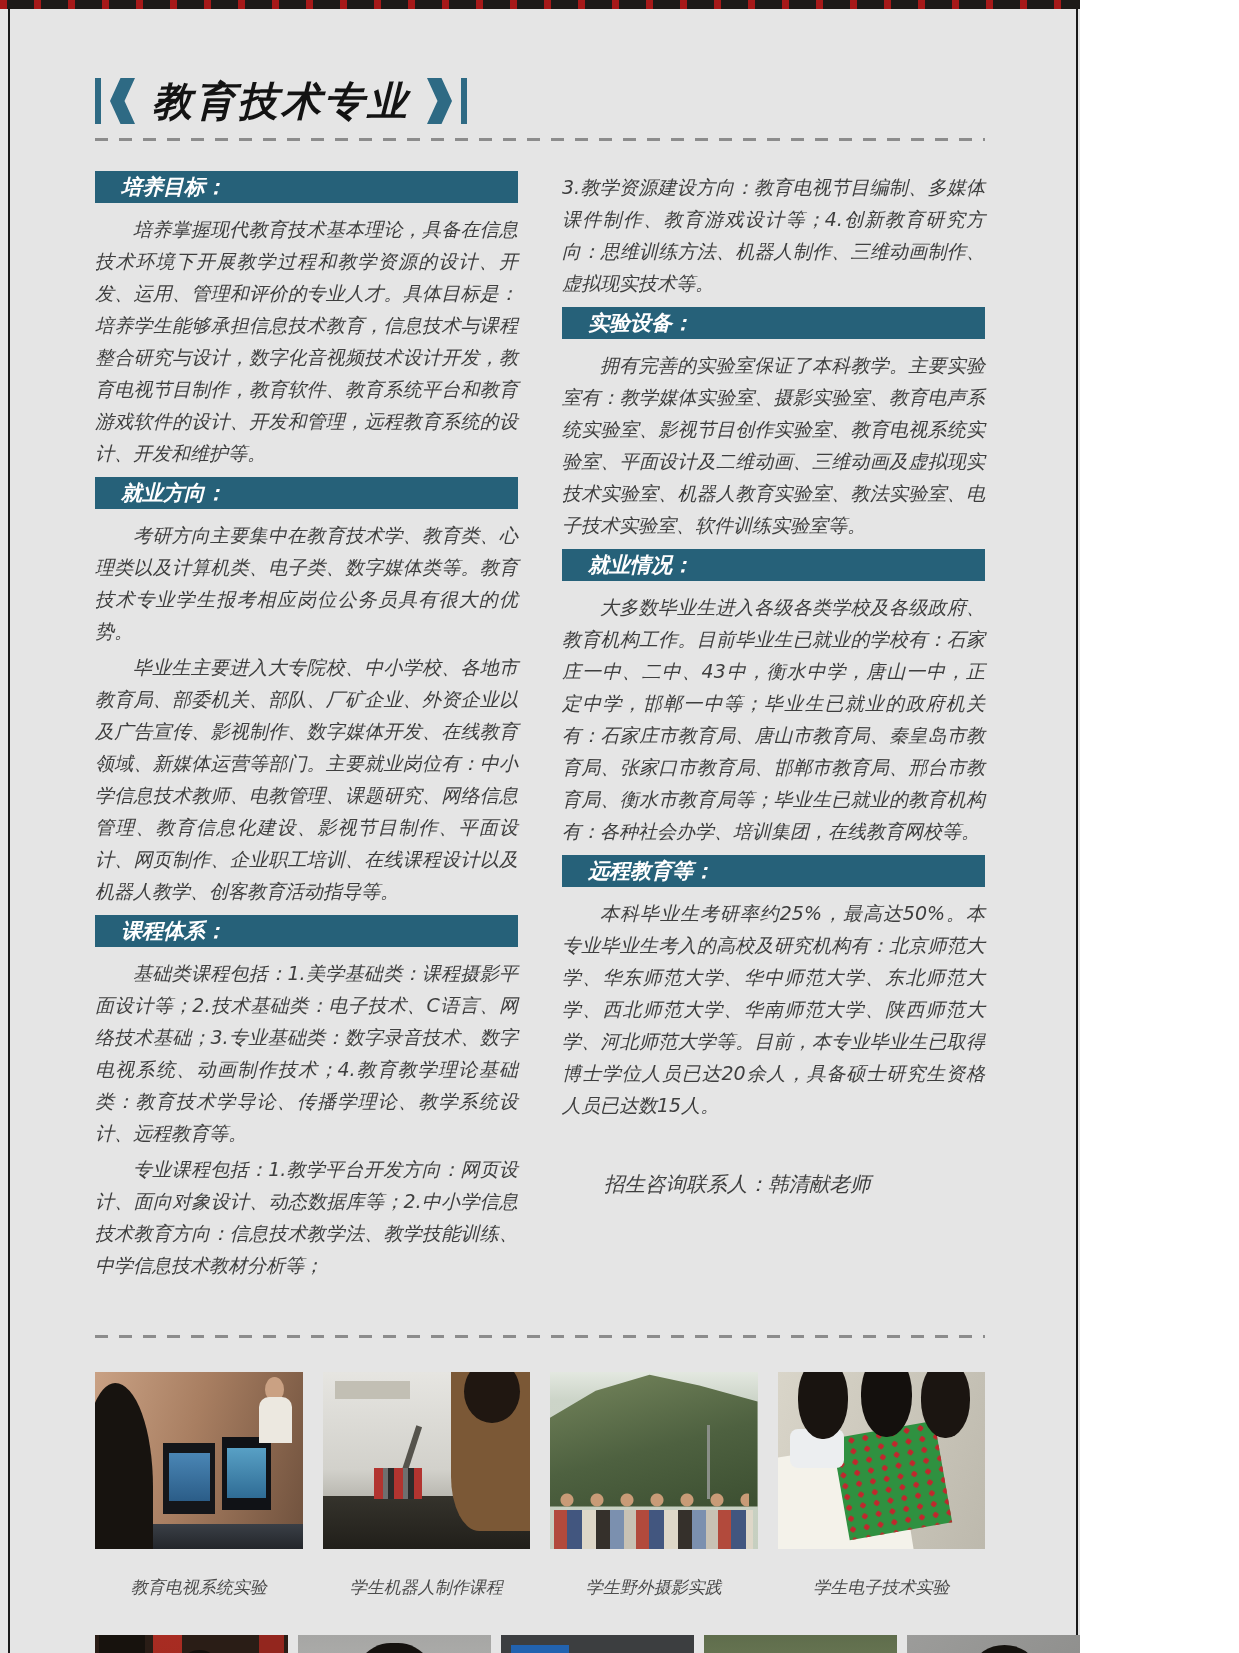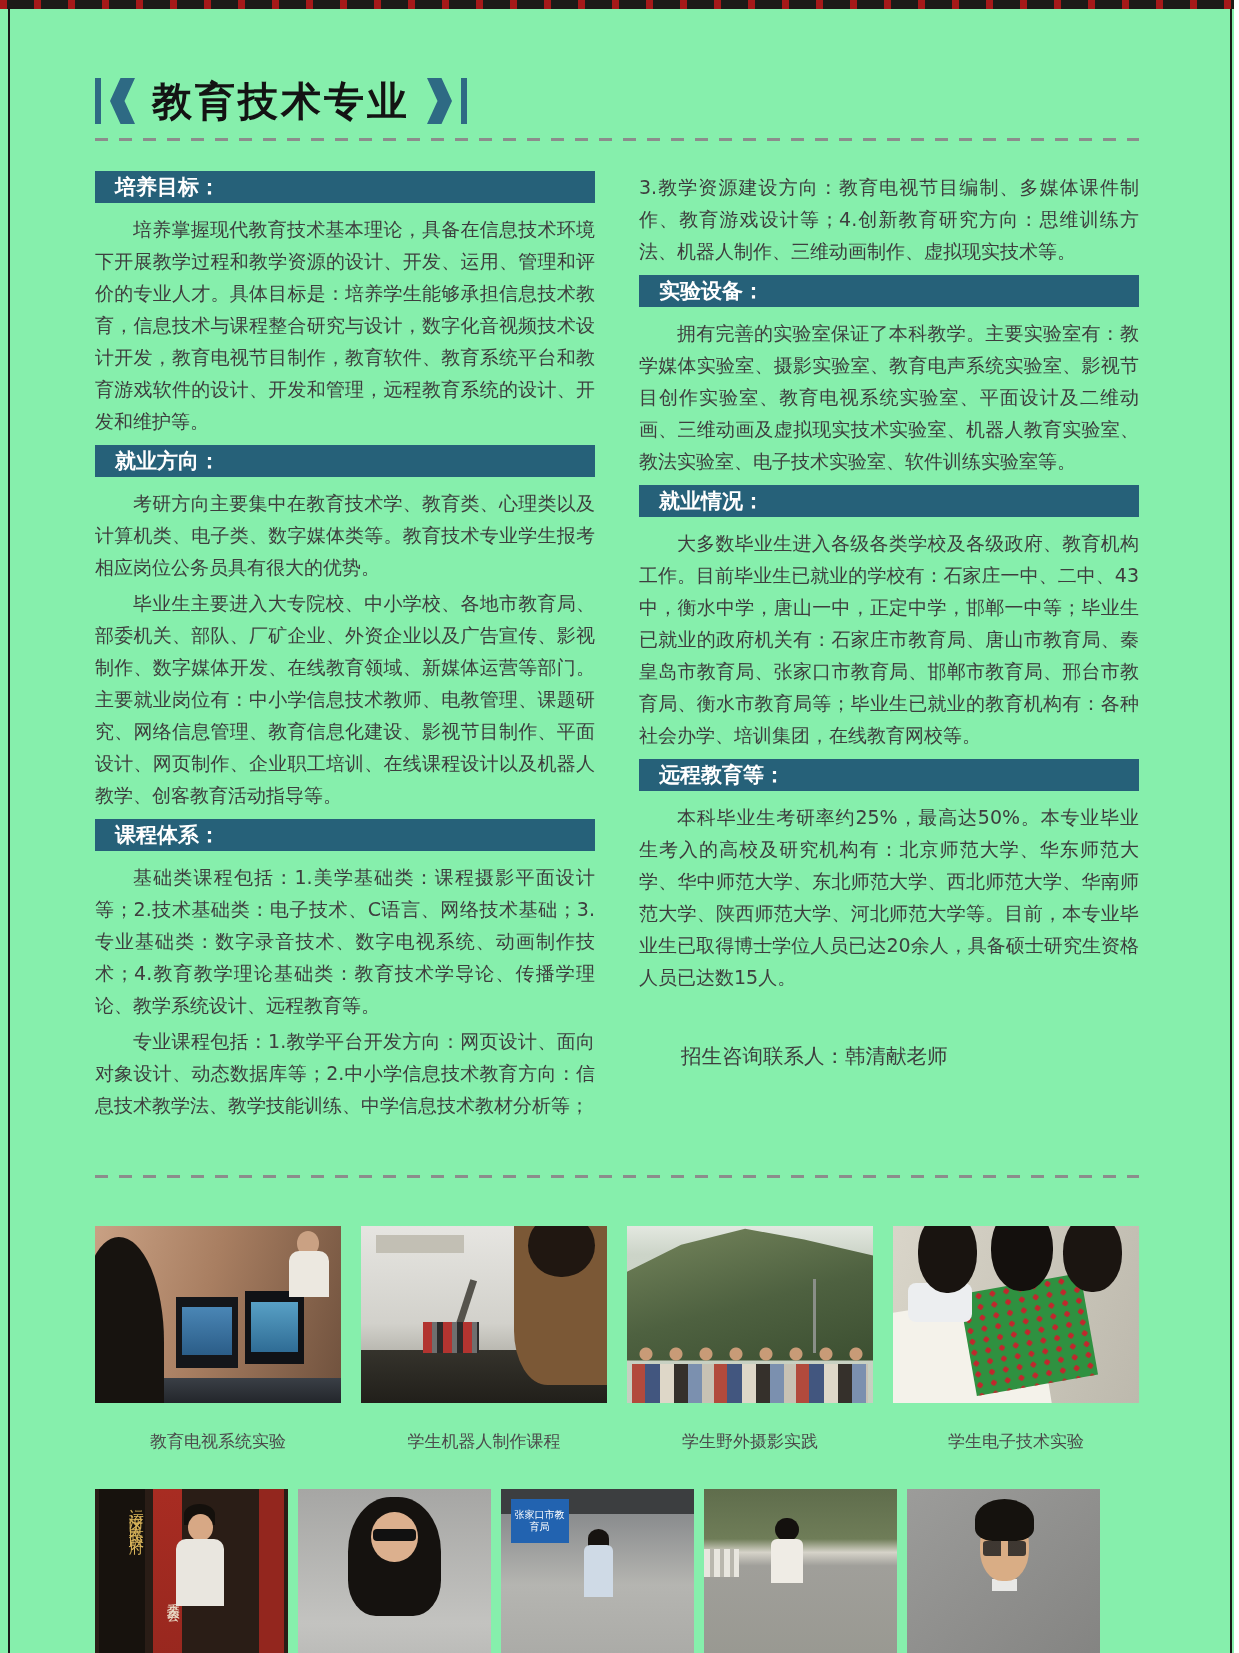--- a/index.html
+++ b/index.html
@@ -1,44 +1,44 @@
 <!DOCTYPE html>
 <html><head>
 <meta charset="utf-8">
 <style>
   html,body{margin:0;padding:0;background:#ffffff;}
   body{width:1239px;height:1653px;font-family:"DejaVu Sans","Liberation Sans",sans-serif;}
-  .page{position:relative;width:1234px;height:1653px;background:#86efac;overflow:hidden;}
+  .page{position:relative;width:1080px;height:1653px;background:#e5e5e5;overflow:hidden;font-style:italic;}
   .crop-strip{position:absolute;left:0;top:0;width:100%;height:9px;background:#1d1a18;
     background-image:repeating-linear-gradient(90deg,rgba(190,25,25,.85) 0 7px,transparent 7px 34px);}
   .frame-line{position:absolute;top:9px;bottom:0;width:2px;background:#191919;}
   .frame-left{left:8px;}
   .frame-right{right:2px;}
   .content{position:relative;padding:78px 95px 0 95px;}
   
   .title-row{display:flex;align-items:center;gap:9px;}
   .brk-bar{width:6px;height:46px;background:#2e6a84;}
   .brk{width:25px;height:46px;background:#2e6a84;}
   .brk-l{clip-path:polygon(100% 0,42% 0,0 50%,42% 100%,100% 100%,58% 50%);}
   .brk-r{clip-path:polygon(0 0,58% 0,100% 50%,58% 100%,0 100%,42% 50%);}
   .title{font-size:40px;font-weight:bold;color:#131313;letter-spacing:3px;margin:0 8px;line-height:1.1;}
   .dash{height:3px;margin-top:14px;background:repeating-linear-gradient(90deg,#8c8c8c 0 13px,transparent 13px 24px);}
   .dash2{margin-top:50px;}
   
   .columns{display:flex;gap:44px;margin-top:30px;}
   .col{flex:1;min-width:0;}
   .sec-header{background:#266179;color:#ffffff;font-weight:bold;font-size:21px;height:32px;line-height:32px;
-    padding-left:20px;margin:8px 0 10px 0;}
+    padding-left:26px;margin:8px 0 10px 0;}
   .sec-header:first-child{margin-top:0;}
   .para{font-size:19px;line-height:32px;color:#3e3e3e;text-align:justify;margin:0 0 4px 0;text-indent:2em;}
   .para.noindent{text-indent:0;}
   .contact{margin-top:46px;padding-left:42px;}
   .contact p{font-size:20.5px;color:#3e3e3e;line-height:35px;margin:0;}
   
-  .row1{display:flex;gap:20px;margin-top:48px;}
+  .row1{display:flex;gap:20px;margin-top:34px;}
   .row1 figure{flex:1;margin:0;}
   .row1 figcaption{text-align:center;margin-top:27px;font-size:17px;color:#4c4c4c;}
   .row2{display:flex;gap:10px;margin-top:36px;width:1002px;}
   .row2 figure{width:193px;margin:0;flex:none;}
   .ph{position:relative;height:177px;overflow:hidden;}
   .ph2{height:192px;}
   .abs{position:absolute;}
   
   .pA{background:linear-gradient(105deg,#c9a184,#a87e61 45%,#6f513d);}
   .a-sil{left:-6%;top:6%;width:34%;height:110%;background:#17130f;border-radius:46% 54% 0 0;}

